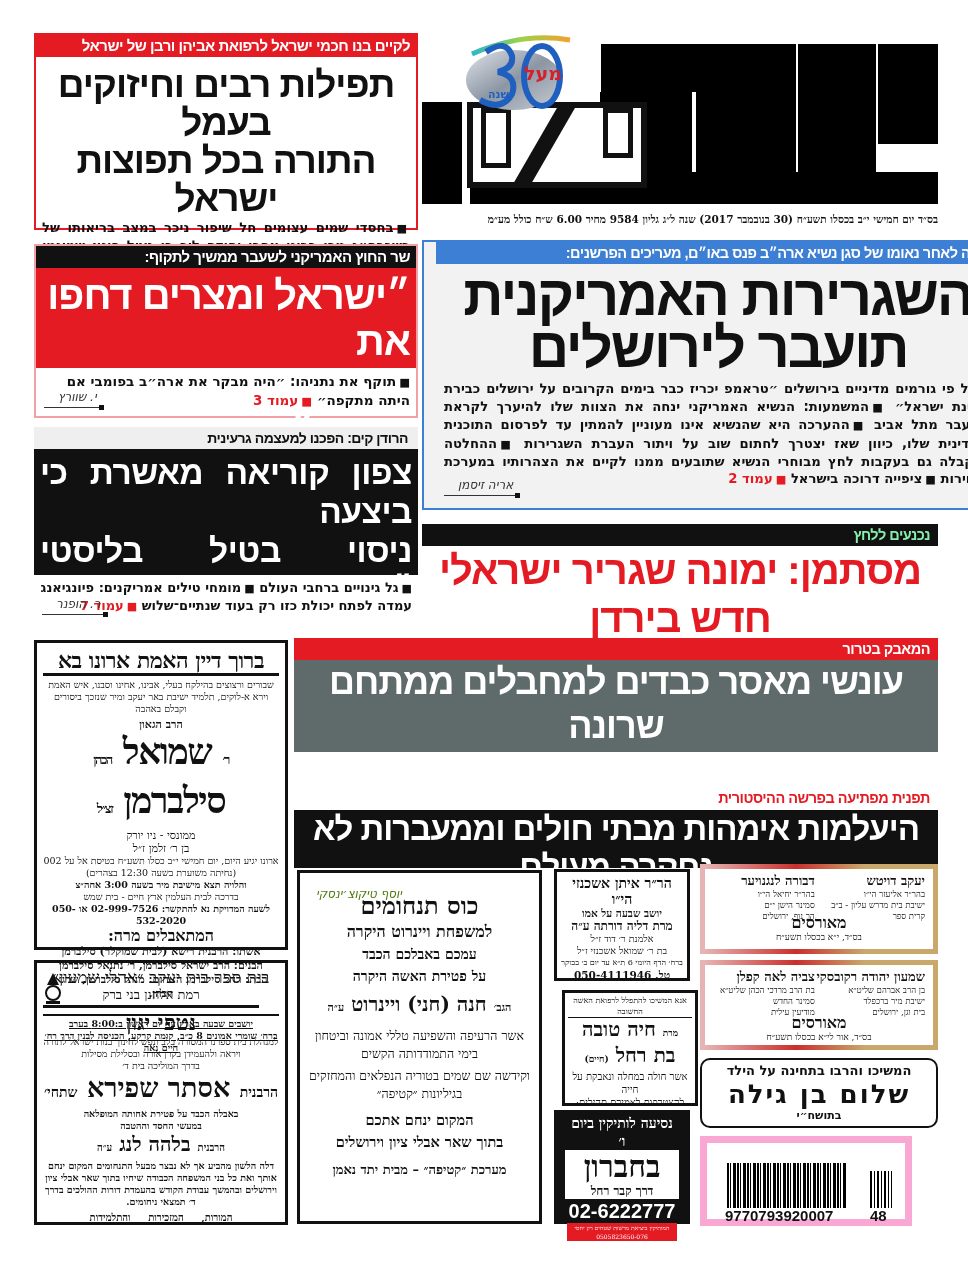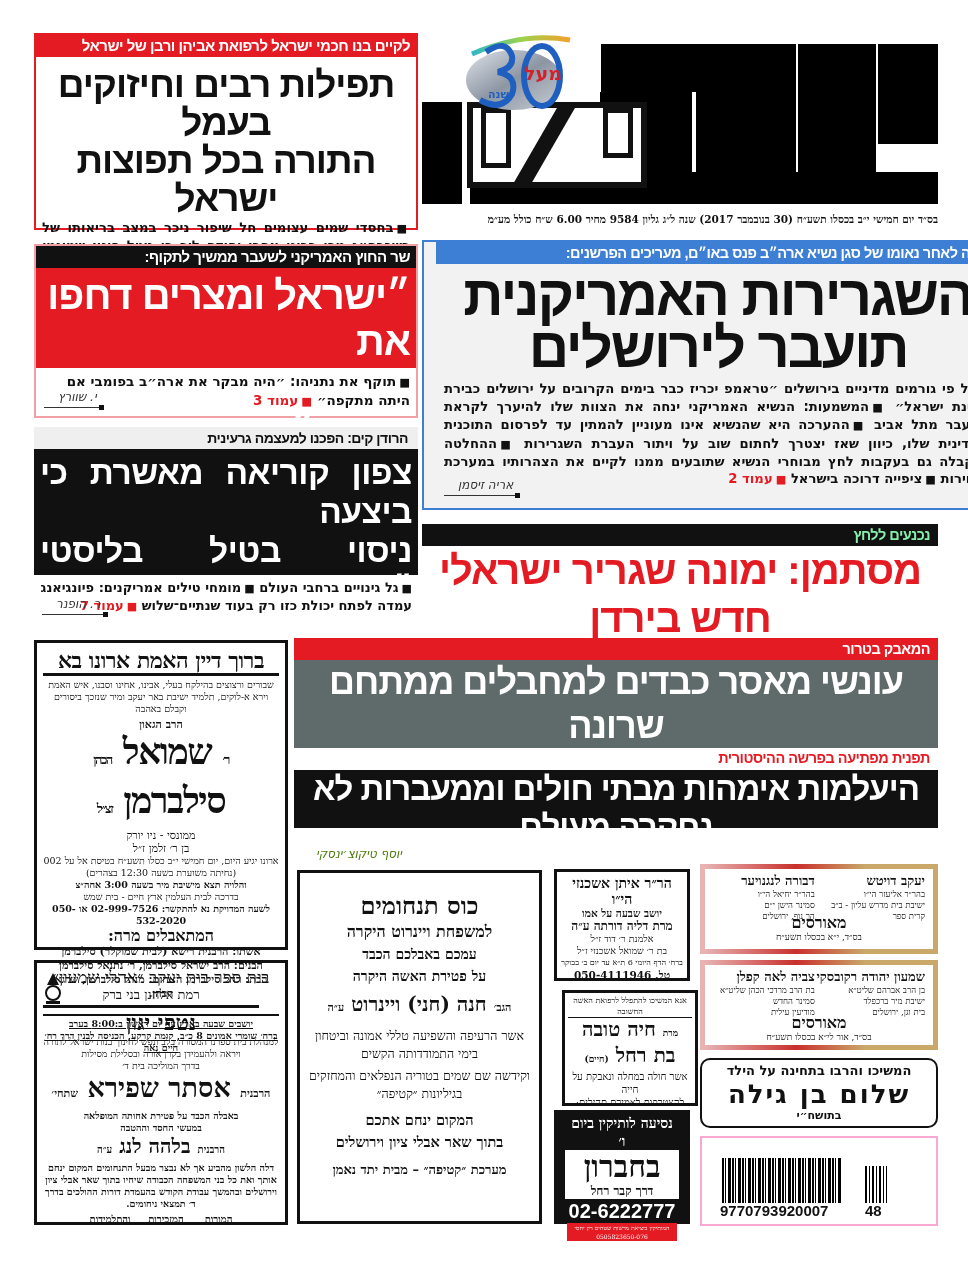--- a/index.html
+++ b/index.html
@@ -53,21 +53,21 @@
 
   
   #story-terror { left: 294px; top: 638px; width: 644px; height: 114px; background: #5f6a6b; }
   #story-terror .kicker { background: #e51b24; color: #fff; font-size: 14.5px; padding: 1px 8px; height: 22px; line-height: 20px; }
   #story-terror .headline { font-size: 36px; line-height: 44px; color: #fff; text-align: center; letter-spacing: -1px; }
   #story-terror .body { font-size: 12.5px; line-height: 17px; color: #fff; padding: 0 6px; font-weight: bold; position: relative; }
   #story-terror .byline { color: #fff; border-color: #fff; }
   #story-terror .byline::after { background: #fff; }
 
   
-  #story-mothers { left: 294px; top: 748px; width: 644px; height: 80px; }
+  #story-mothers { left: 294px; top: 788px; width: 644px; height: 80px; }
   #story-mothers .kicker { color: #e51b24; font-size: 14.5px; padding: 0 8px; height: 22px; line-height: 20px; background: #fff; }
   #story-mothers .bar { background: #111; height: 58px; }
   #story-mothers .headline { font-size: 33px; line-height: 38px; color: #fff; text-align: center; letter-spacing: -1px; }
   #story-mothers .body { font-size: 12.5px; line-height: 16px; color: #fff; padding: 0 6px; font-weight: bold; position: relative; }
   #story-mothers .byline { color: #4d7c0f; border-color: #fff; }
   #story-mothers .byline::after { background: #fff; }
 
   
   #obit1 { left: 34px; top: 640px; width: 254px; height: 310px; border: 3px solid #111; padding: 4px 6px; font-family: "DejaVu Serif", serif; text-align: center; }
   #obit1 .o-title { font-size: 22px; font-weight: bold; border-bottom: 3px solid #111; line-height: 26px; letter-spacing: -0.5px; }
@@ -79,21 +79,21 @@
   #obit1 .o-fam { font-size: 11px; font-weight: bold; line-height: 14px; }
   #obit1 .o-sep { border-top: 2px solid #111; margin-top: 13px; padding-top: 2px; text-decoration: underline; }
 
   
   #obit2 { left: 34px; top: 960px; width: 254px; height: 265px; border: 3px solid #111; padding: 4px 6px; font-family: "DejaVu Serif", serif; text-align: center; }
   #obit2 .o-school { font-size: 17px; line-height: 20px; }
   #obit2 .o-loc { font-size: 13px; line-height: 16px; border-bottom: 3px solid #111; margin: 0 20px 0 0; padding-bottom: 2px; }
   #obit2 .o-big { font-size: 22px; font-weight: bold; line-height: 28px; }
   #obit2 .o-small { font-size: 9.5px; line-height: 12px; }
   #obit2 .o-name { font-size: 27px; font-weight: bold; line-height: 32px; }
-  #obit2 .o-name small { font-size: 11px; margin-top: 48px; }
+  #obit2 .o-name small { font-size: 14px; margin-top: 48px; }
   #obit2 .o-name2 { font-size: 20px; font-weight: bold; line-height: 24px; }
   #obit2 .o-name2 small { font-size: 10px; }
   #obit2 .o-foot { font-size: 10px; font-weight: bold; margin-top: 4px; word-spacing: 14px; }
   #obit2 .emblem { position: absolute; left: 6px; top: 8px; width: 20px; height: 36px; }
 
   
   #condolence { left: 297px; top: 870px; width: 245px; height: 354px; border: 3px solid #111; font-family: "DejaVu Serif", serif; text-align: center; padding: 18px 6px 6px; }
   #condolence .c-title { font-size: 24px; font-weight: bold; line-height: 30px; }
   #condolence .c-line { font-size: 14px; font-weight: bold; line-height: 22px; }
   #condolence .c-name { font-size: 20px; font-weight: bold; line-height: 30px; margin: 2px 0; }
@@ -131,21 +131,21 @@
   .engage .e-title { font-size: 16px; font-weight: bold; text-align: center; line-height: 18px; margin-top: 2px; }
   .engage .e-date { font-size: 9px; text-align: center; line-height: 11px; }
 
   
   #prayer-child { left: 700px; top: 1058px; width: 238px; height: 70px; border: 2px solid #111; border-radius: 10px; text-align: center; font-family: "DejaVu Sans", sans-serif; padding: 3px; }
   #prayer-child .p-top { font-size: 13px; font-weight: bold; line-height: 16px; }
   #prayer-child .p-name { font-size: 26px; font-weight: bold; line-height: 30px; letter-spacing: 2px; }
   #prayer-child .p-bot { font-size: 11px; font-weight: bold; line-height: 14px; }
 
   
-  #barcode { left: 700px; top: 1136px; width: 238px; height: 90px; border: 2px solid #f9a8d4; direction: ltr; padding-left: 40px; }
+  #barcode { left: 700px; top: 1136px; width: 212px; height: 90px; border: 7px solid #f9a8d4; direction: ltr; padding-left: 40px; }
   #barcode .bars { position: absolute; left: 20px; top: 20px; width: 120px; height: 45px; background: repeating-linear-gradient(90deg, #000 0 2px, #fff 2px 3px, #000 3px 4px, #fff 4px 6px, #000 6px 9px, #fff 9px 10px); }
   #barcode .bars2 { position: absolute; left: 163px; top: 28px; width: 22px; height: 37px; background: repeating-linear-gradient(90deg, #000 0 2px, #fff 2px 4px, #000 4px 5px, #fff 5px 7px); }
   #barcode .code { position: absolute; left: 18px; top: 64px; font-size: 15px; font-family: "Liberation Sans", sans-serif; font-weight: bold; }
   #barcode .addon { position: absolute; left: 163px; top: 64px; font-size: 15px; font-family: "Liberation Sans", sans-serif; font-weight: bold; }
 </style>
 </head>
 <body>
 
 <div id="masthead" class="abs">
 

